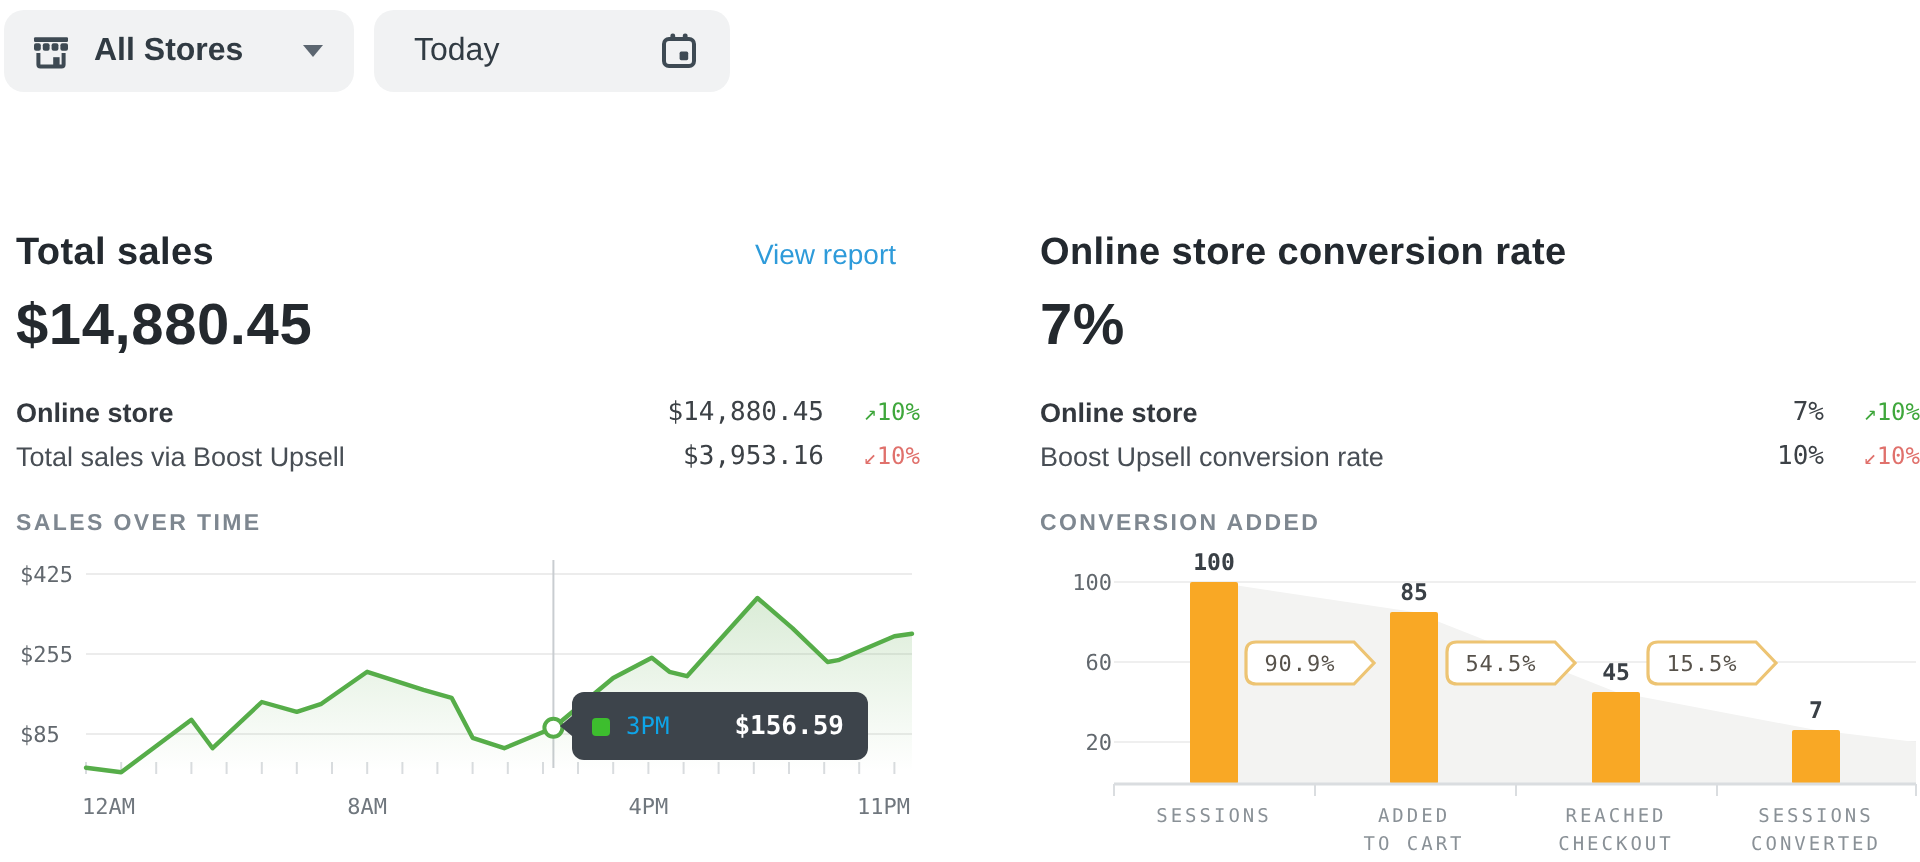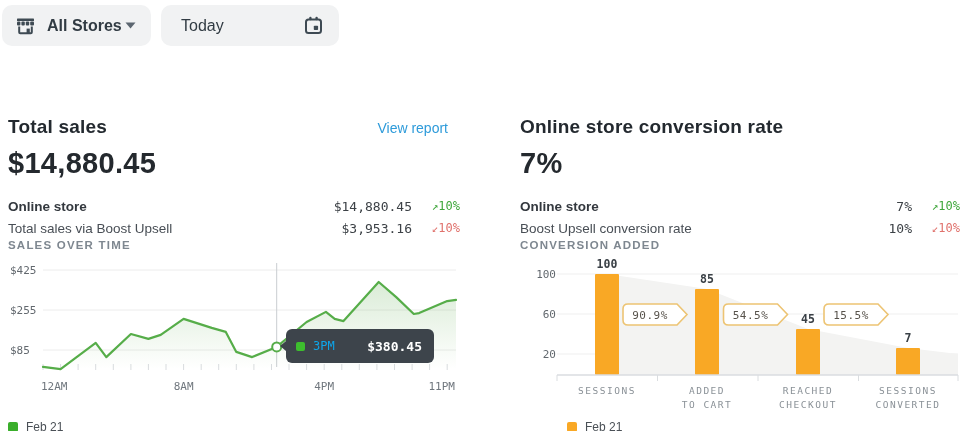--- a/index.html
+++ b/index.html
@@ -17,21 +17,21 @@
   .mono{font-family:"DejaVu Sans Mono", monospace;}
 
   
   .toolbar{position:absolute; left:2px; top:5px; display:flex; gap:10px;}
   .tb-btn{
     height:41px; background:var(--button-bg); border:none; border-radius:10px;
     display:flex; align-items:center; cursor:pointer;
     font-family:"Liberation Sans", sans-serif;
     font-size:16px; font-weight:600; color:#313B43;
   }
-  .tb-btn.store{width:149px; padding:0 15px 0 13px; justify-content:space-between;}
+  .tb-btn.store{width:175px; padding:0 15px 0 13px; justify-content:space-between;}
   .tb-btn.date{width:178px; padding:0 15px 0 20px; justify-content:space-between; font-weight:400;}
   .tb-btn .lbl{white-space:nowrap;}
   .store-left{display:flex; align-items:center; gap:11px;}
 
   
   .panel{position:absolute; top:70px;}
   .panel-left{left:8px; width:452px;}
   .panel-right{left:520px; width:440px;}
   .title-row{display:flex; align-items:baseline; justify-content:space-between; padding-right:12px;}
   .panel-title{font-size:19px; font-weight:700; color:var(--heading); letter-spacing:.2px;margin-top:46px;}
@@ -42,21 +42,21 @@
   .metric-row{display:flex; align-items:center; height:22px; font-size:13.5px;}
   .metric-label{flex:1; color:#484E55;}
   .metric-label.bold{font-weight:700; color:#33383E;}
   .metric-value{width:120px; text-align:right; font-size:13px; color:#3C4146;}
   .trend{width:48px; text-align:right; font-size:12px;}
   .trend .arr{font-size:11px;}
   .trend.up{color:var(--trend-green);}
   .trend.down{color:var(--trend-red);}
 
   .section-title{
-    font-size:11.5px; font-weight:700;
+    margin-top:17px; font-size:11.5px; font-weight:700;
     color:var(--muted); letter-spacing:1.2px;
   }
 
   .chart-wrap{position:relative; margin-top:6px; height:158px;}
   svg{display:block;}
 
   
   .tooltip{
     position:absolute; left:278px; top:72px; width:148px; height:34px;
     background:var(--tooltip-bg); border-radius:6px;
@@ -197,21 +197,21 @@
           <text class="xl" x="447" y="133" text-anchor="end">11PM</text>
         </g>
         <line x1="268.7" y1="6" x2="268.7" y2="110" stroke="#C9CDD1" stroke-width="1"></line>
         <polygon points="35.0,109.9 52.6,112.1 87.7,85.9 98.3,100.1 122.9,77.0 140.4,81.9 152.7,77.9 175.6,61.9 203.7,70.9 217.8,74.9 228.3,94.9 244.1,100.1 268.7,89.9 298.6,65.0 317.9,54.9 326.7,61.9 335.5,64.1 370.7,25.0 388.2,40.1 405.8,57.0 411.1,56.1 439.2,44.1 448.0,42.9 448.0,111 35.0,111" fill="url(#gfill)"></polygon>
         <polyline points="35.0,109.9 52.6,112.1 87.7,85.9 98.3,100.1 122.9,77.0 140.4,81.9 152.7,77.9 175.6,61.9 203.7,70.9 217.8,74.9 228.3,94.9 244.1,100.1 268.7,89.9 298.6,65.0 317.9,54.9 326.7,61.9 335.5,64.1 370.7,25.0 388.2,40.1 405.8,57.0 411.1,56.1 439.2,44.1 448.0,42.9" fill="none" stroke="var(--line-green)" stroke-width="2.2" stroke-linejoin="round" stroke-linecap="round"></polyline>
         <circle cx="268.7" cy="89.9" r="4.5" fill="#fff" stroke="var(--line-green)" stroke-width="2"></circle>
       </svg>
     <div class="tooltip">
       <span class="tt-swatch"></span>
       <span class="tt-time mono">3PM</span>
-      <span class="tt-value mono">$380.45</span>
+      <span class="tt-value mono">$156.59</span>
     </div>
   </div>
 
   <div class="legend">
     <span class="lg-swatch green"></span>
     <span>Feb 21</span>
   </div>
 </div>
 
 <div class="panel panel-right">

